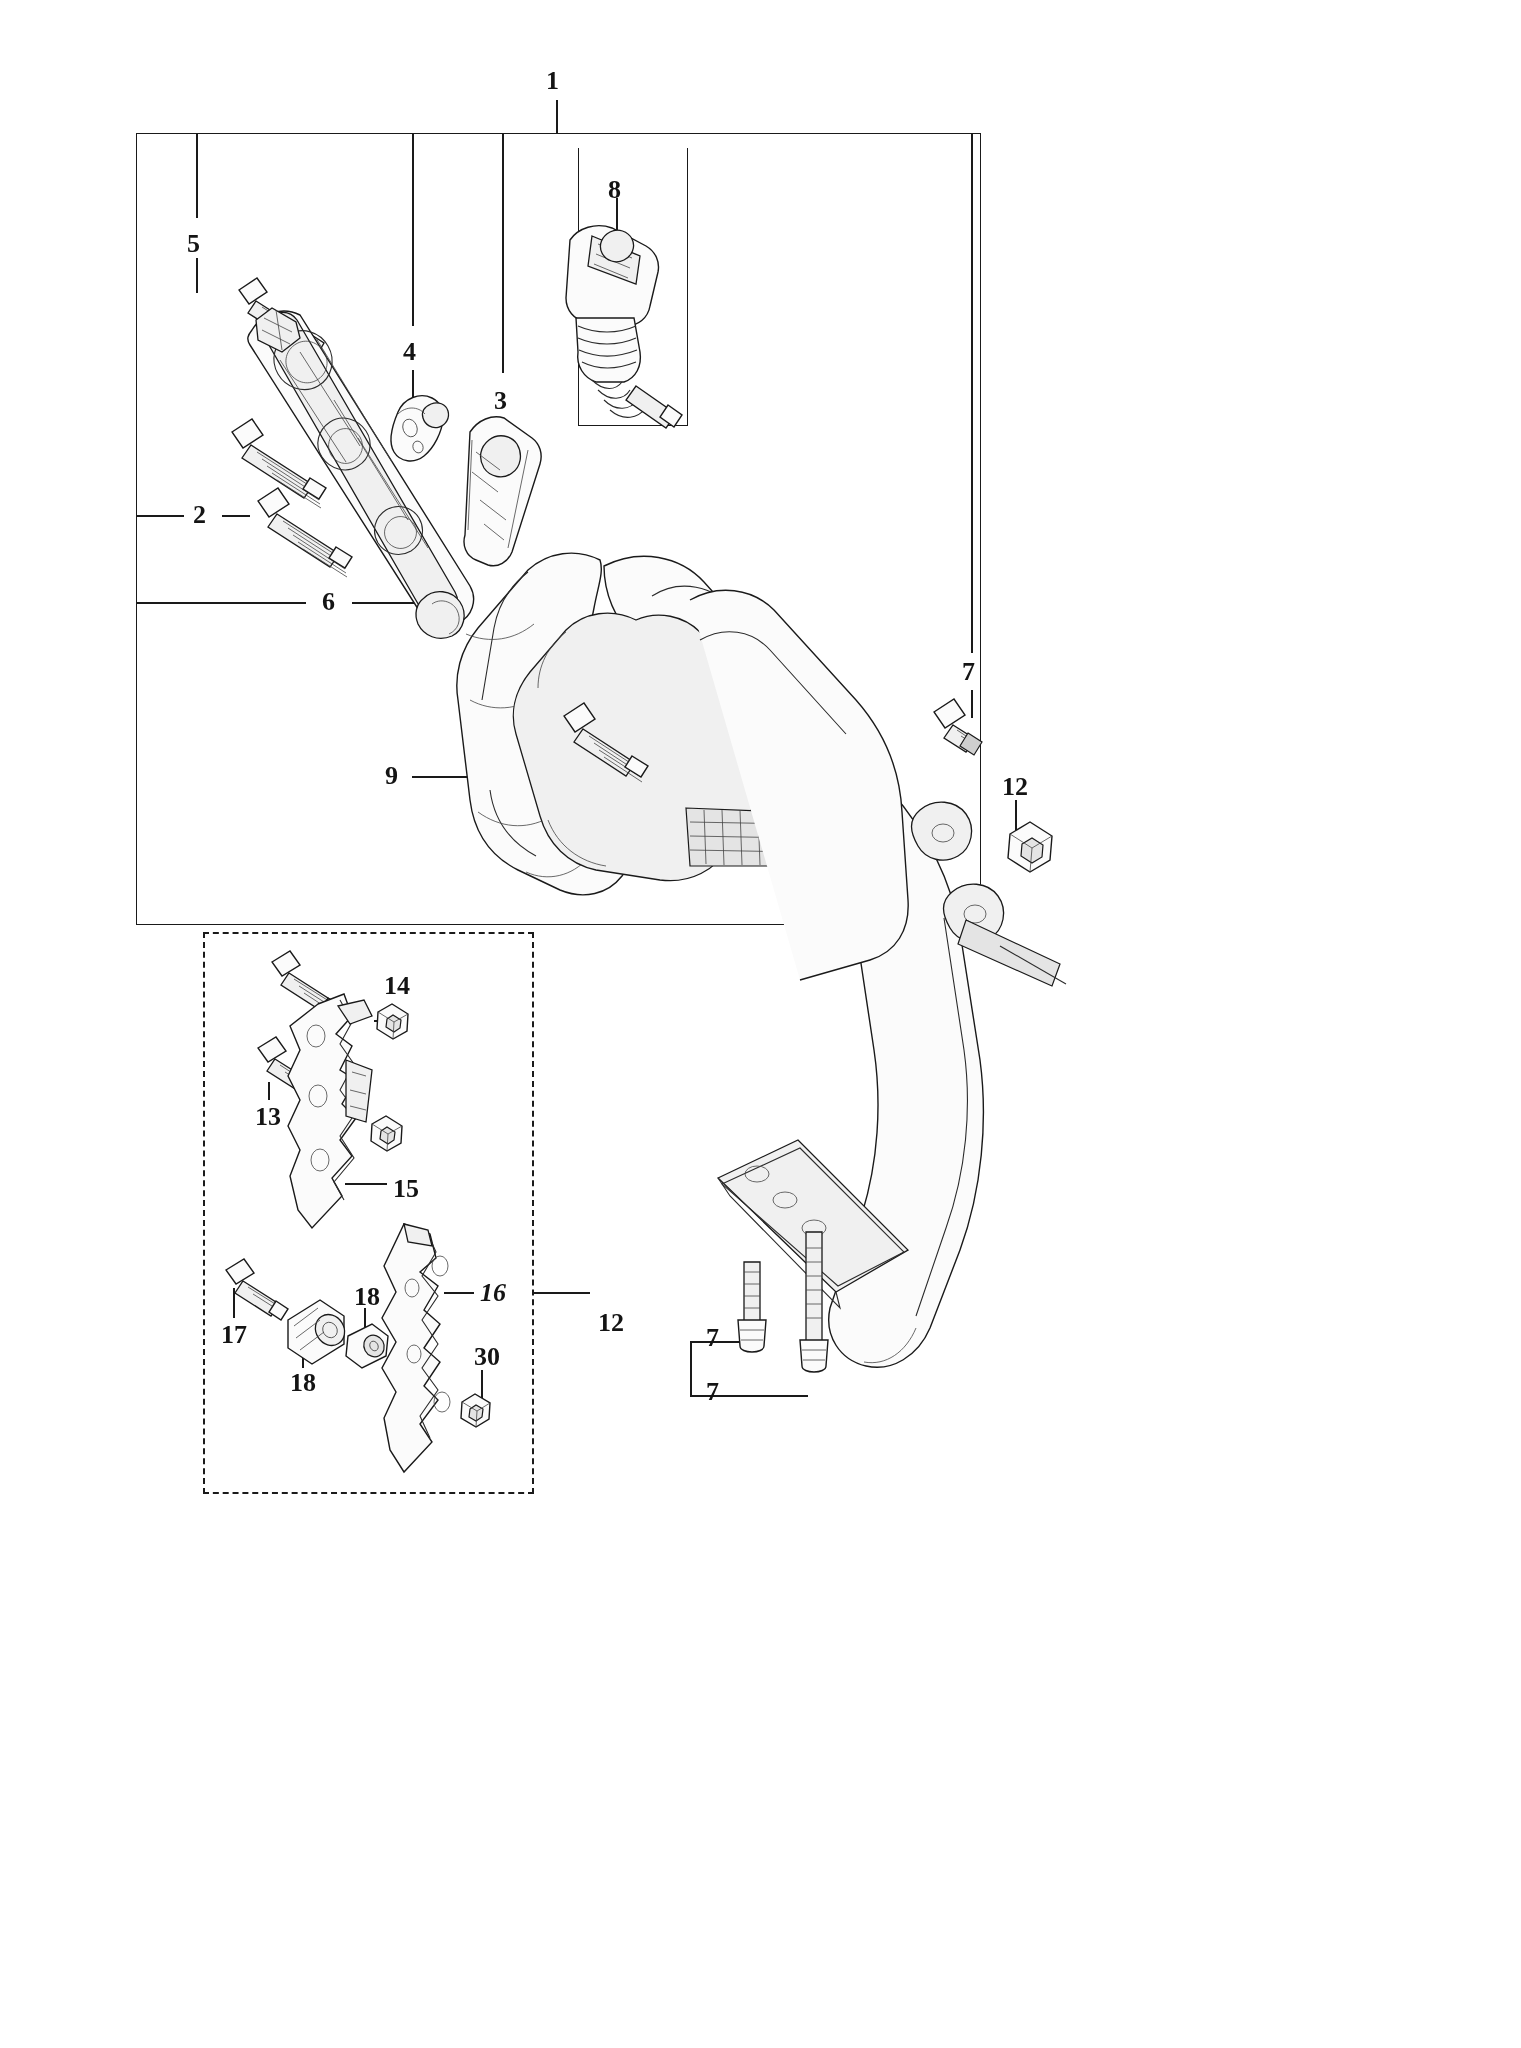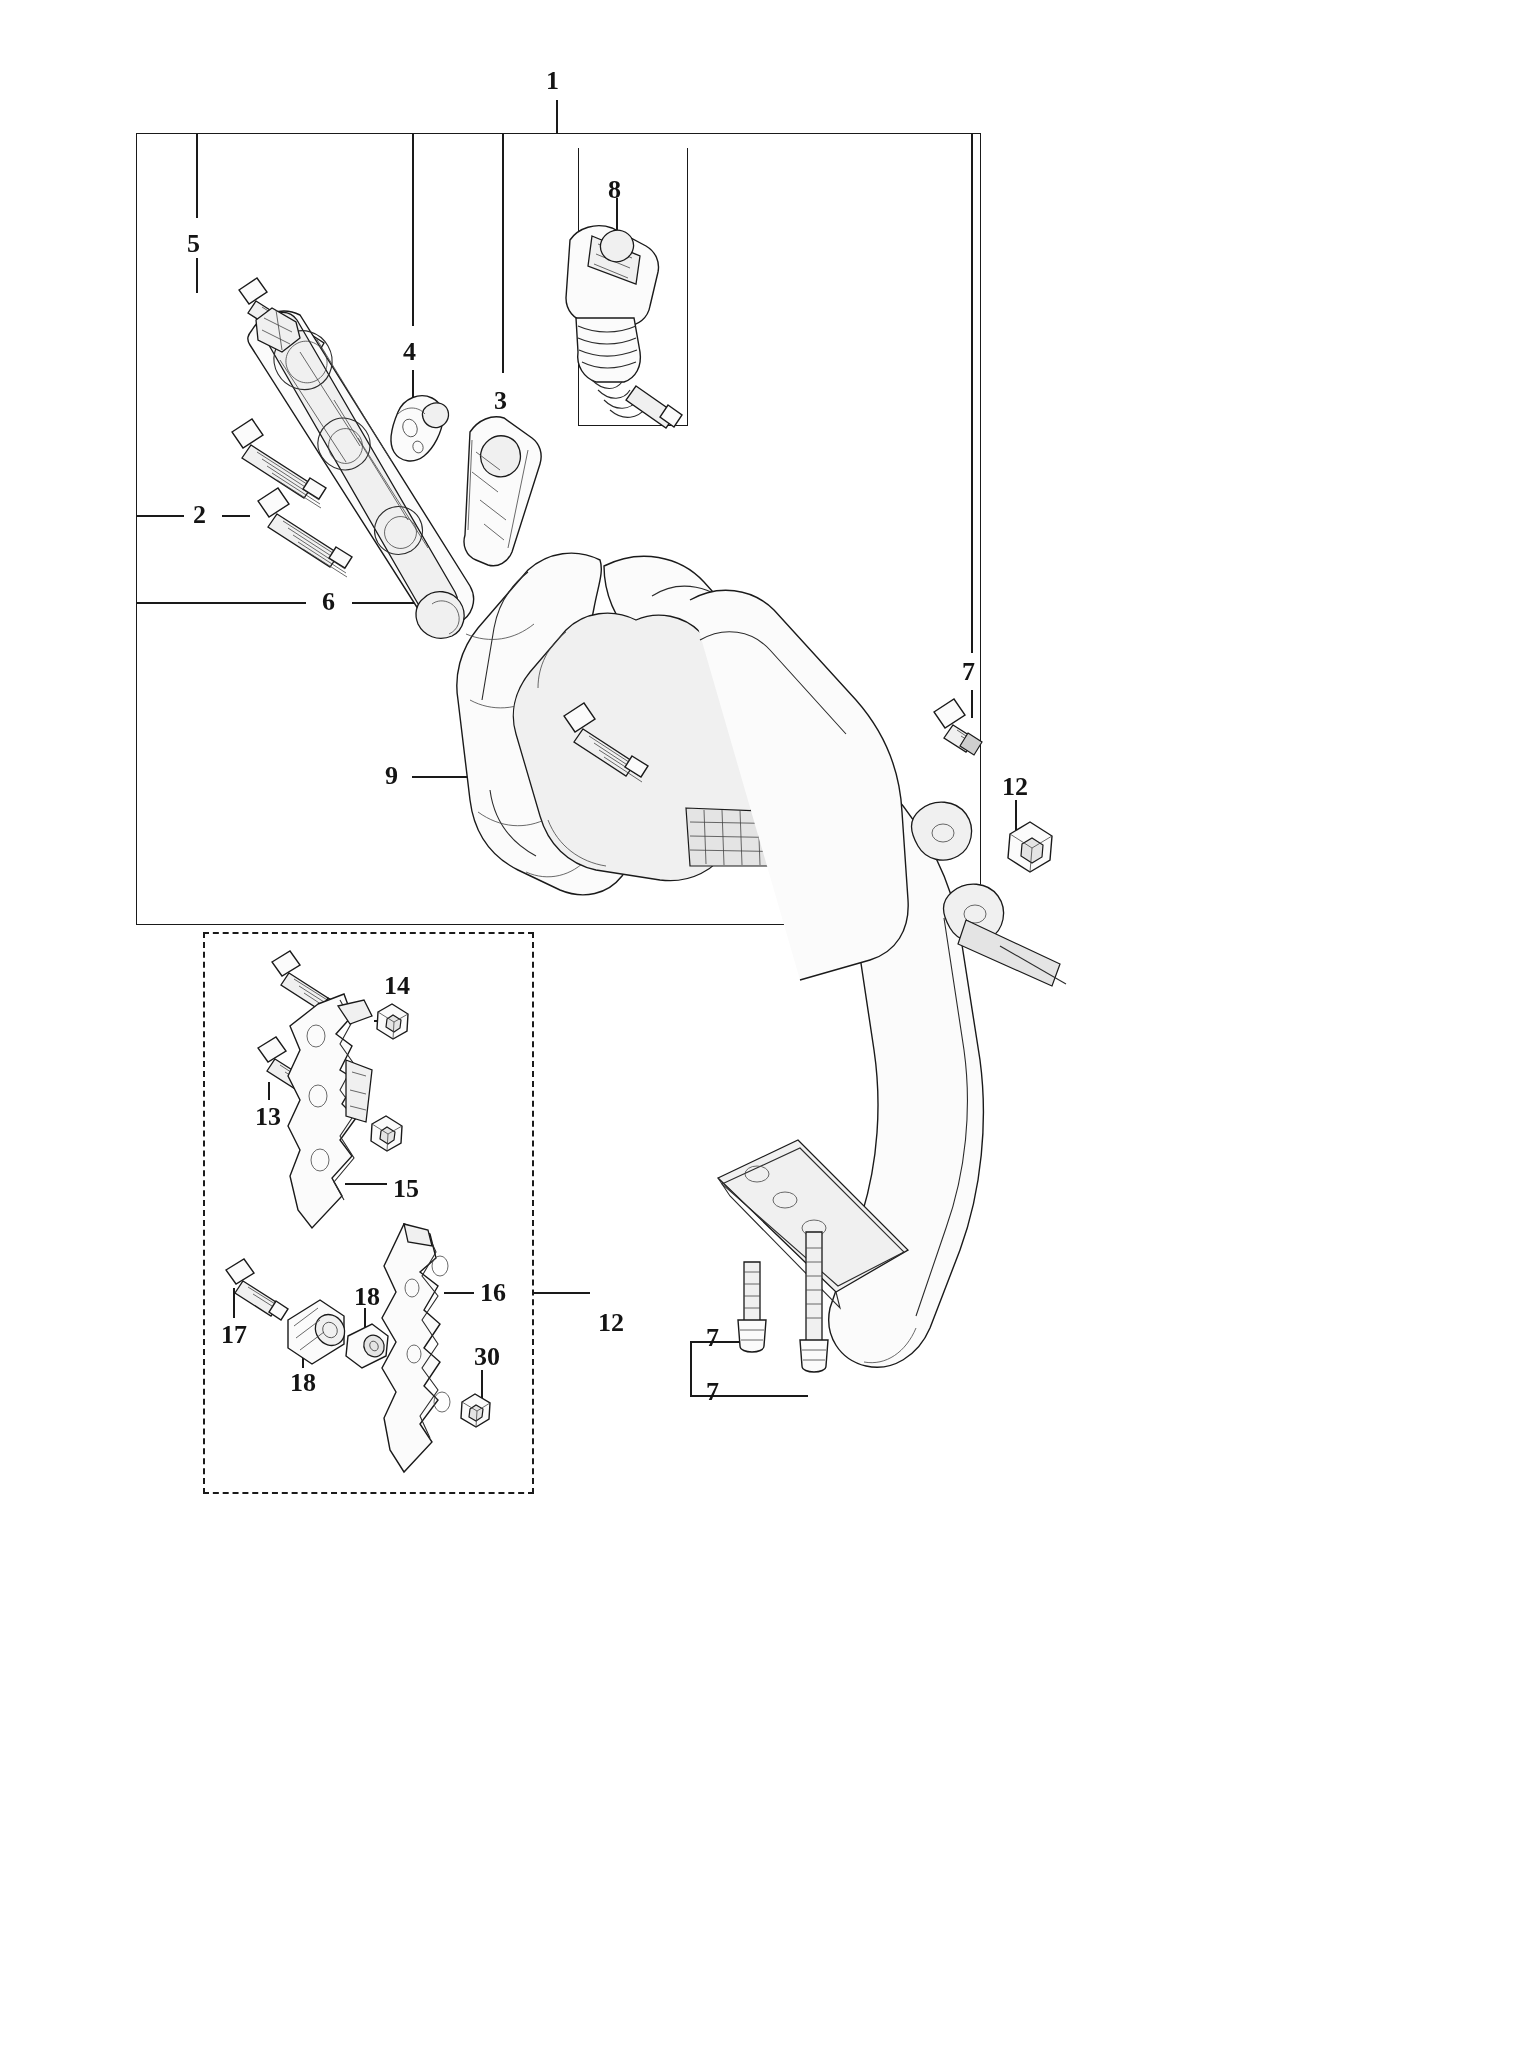--- a/index.html
+++ b/index.html
@@ -131,21 +131,21 @@
   <div class="callout" style="left:193px; top:502px;">2</div>
   <div class="callout" style="left:322px;  top:589px;">6</div>
   <div class="callout" style="left:962px; top:659px;">7</div>
   <div class="callout" style="left:385px;  top:763px;">9</div>
   <div class="callout" style="left:560px; top:772px;">2</div>
   <div class="callout" style="left:1002px; top:774px;">12</div>
   <div class="callout" style="left:384px;  top:973px;">14</div>
   <div class="callout" style="left:255px;  top:1104px;">13</div>
   <div class="callout" style="left:393px;  top:1176px;">15</div>
   <div class="callout" style="left:598px;  top:1280px;margin-top:30px;">12</div>
-  <div class="callout" style="left:480px;  top:1280px;">16</div>
+  <div class="callout" style="left:480px;  top:1280px;font-style:italic;">16</div>
   <div class="callout" style="left:354px;  top:1284px;">18</div>
   <div class="callout" style="left:221px;  top:1322px;">17</div>
   <div class="callout" style="left:706px; top:1325px;">7</div>
   <div class="callout" style="left:290px;  top:1370px;">18</div>
   <div class="callout" style="left:474px;  top:1344px;">30</div>
   <div class="callout" style="left:706px; top:1379px;">7</div>
 
   <svg id="art" viewBox="0 0 1521 2048">
 
     <g>

